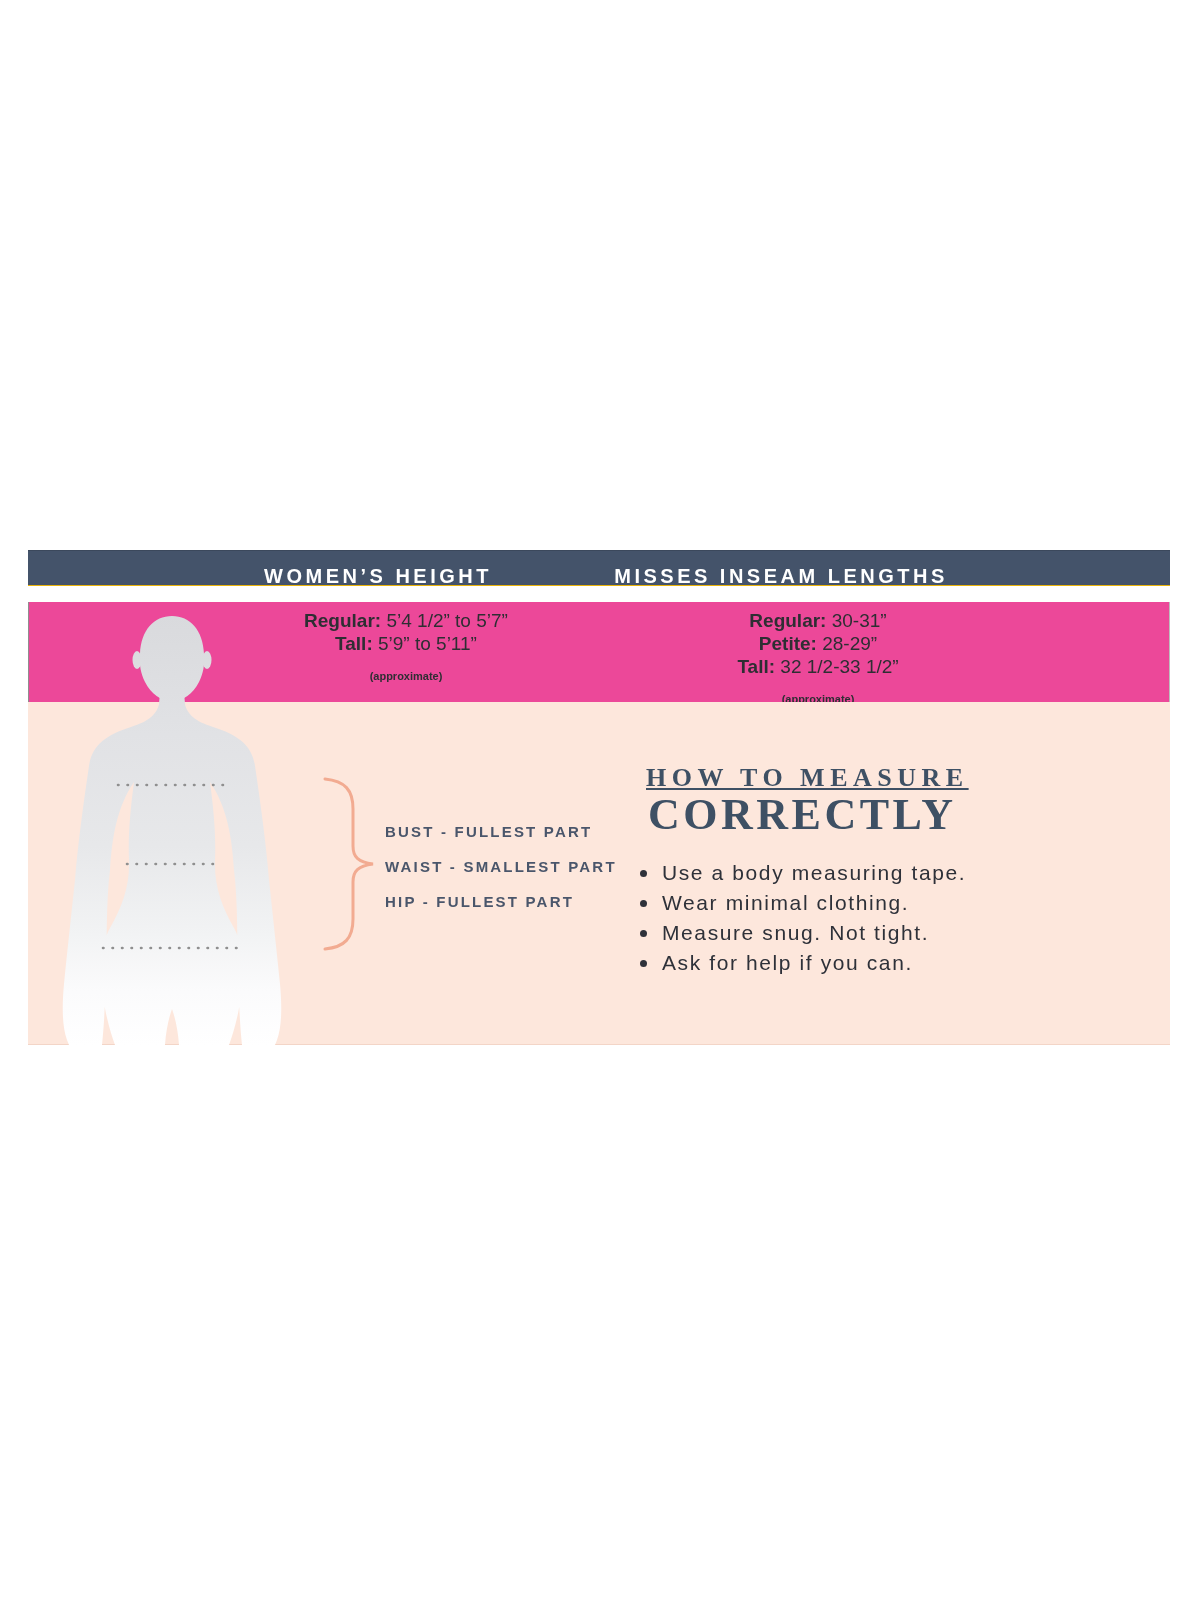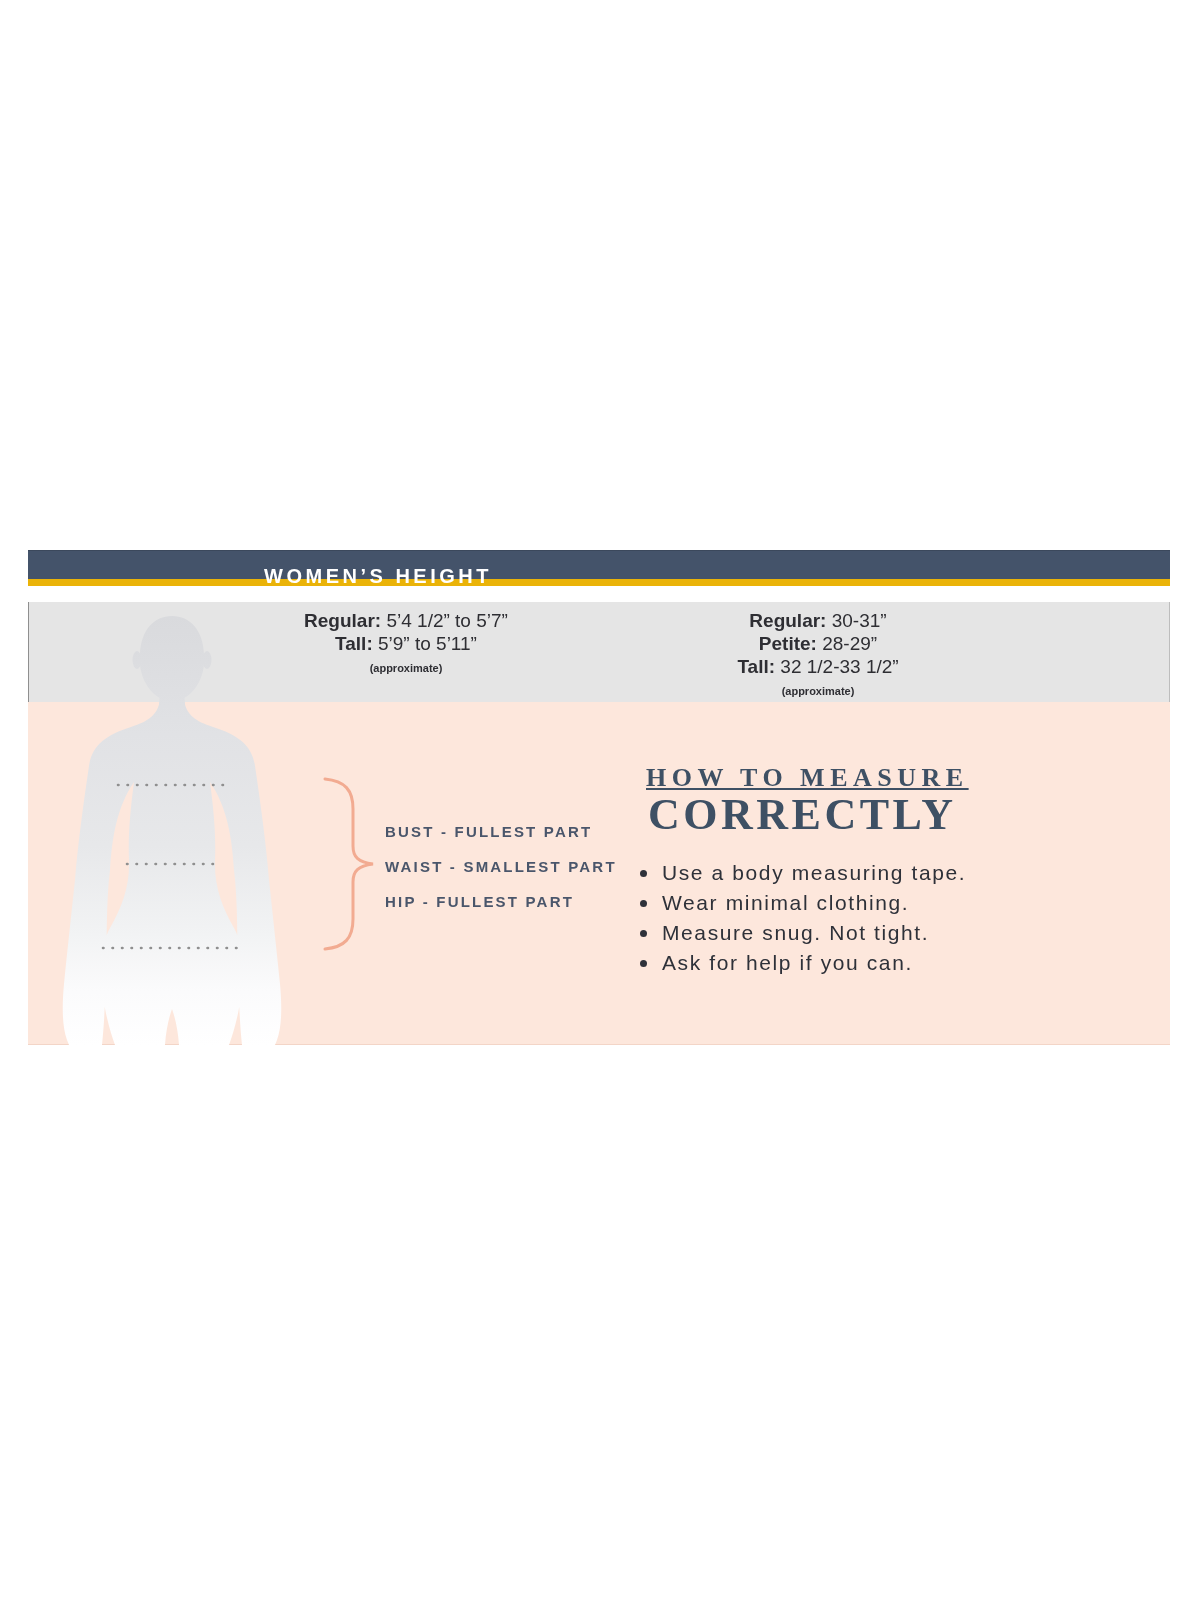--- a/index.html
+++ b/index.html
@@ -1,33 +1,33 @@
 <!DOCTYPE html>
 <html><head>
 <meta charset="utf-8">
 <style>
   html,body{margin:0;padding:0;background:#ffffff;}
   .page{position:relative;width:1200px;height:1600px;background:#ffffff;overflow:hidden;
         font-family:"Liberation Sans", sans-serif;}
   
   .header-bar{position:absolute;left:28px;top:550px;width:1142px;height:36px;
-              background:#44536a;border-top:1px solid #3b485c;border-bottom:7px solid #eab308;
+              background:#44536a;border-top:1px solid #3b485c;border-bottom:1px solid #eab308;
               box-sizing:border-box;}
   .header-title{position:absolute;top:0;height:50px;line-height:50px;text-align:center;
                 color:#ffffff;font-size:20px;font-weight:bold;letter-spacing:3.5px;}
   .header-title.t1{left:130px;width:440px;}
   .header-title.t2{left:533px;width:440px;}
   
-  .spec-strip{position:absolute;left:28px;top:602px;width:1142px;height:100px;background:#e5e5e5;
+  .spec-strip{position:absolute;left:28px;top:602px;width:1142px;height:100px;background:#ec4899;
               border-left:1px solid #8f8f8f;border-right:1px solid #bdbdbd;box-sizing:border-box;}
   .spec-col{position:absolute;top:7px;text-align:center;color:#2e2e33;font-size:19px;line-height:23px;}
   .spec-col.c1{left:157px;width:440px;}
   .spec-col.c2{left:569px;width:440px;}
   .spec-label{font-weight:bold;}
-  .spec-note{font-size:11px;font-weight:bold;line-height:13px;margin-top:7px;color:#2e2e33;}
+  .spec-note{font-size:11px;font-weight:bold;line-height:13px;margin-top:15px;color:#2e2e33;}
   
   .peach-panel{position:absolute;left:28px;top:702px;width:1142px;height:343px;background:#fde7dc;
                border-bottom:1px solid #f3d5c7;box-sizing:border-box;}
   
   .silhouette-svg{position:absolute;left:22px;top:602px;width:300px;height:443px;z-index:3;}
   .brace-svg{position:absolute;left:314px;top:772px;width:68px;height:184px;z-index:3;}
   
   .measure-label{position:absolute;color:#4a566b;font-size:15px;font-weight:bold;
                  letter-spacing:2.2px;z-index:4;white-space:nowrap;}
   .measure-label.bust{left:385px;top:823px;}
@@ -45,20 +45,21 @@
   .bullet-dot{width:7px;height:7px;border-radius:50%;background:#2e3139;margin-right:15px;flex:0 0 auto;}
   .bullet-text{color:#2e3139;font-size:21px;letter-spacing:1.6px;white-space:nowrap;}
 </style>
 </head>
 <body>
 
 <div class="page">
 
   <div class="header-bar">
     <div class="header-title t1">WOMEN’S HEIGHT</div>
+    <div class="header-title t2">MISSES INSEAM LENGTHS</div>
   </div>
 
   <div class="spec-strip">
     <div class="spec-col c1">
       <div class="spec-line">
         <span class="spec-label">Regular:</span>
         <span class="spec-value">5’4 1/2” to 5’7”</span>
       </div>
       <div class="spec-line">
         <span class="spec-label">Tall:</span>

